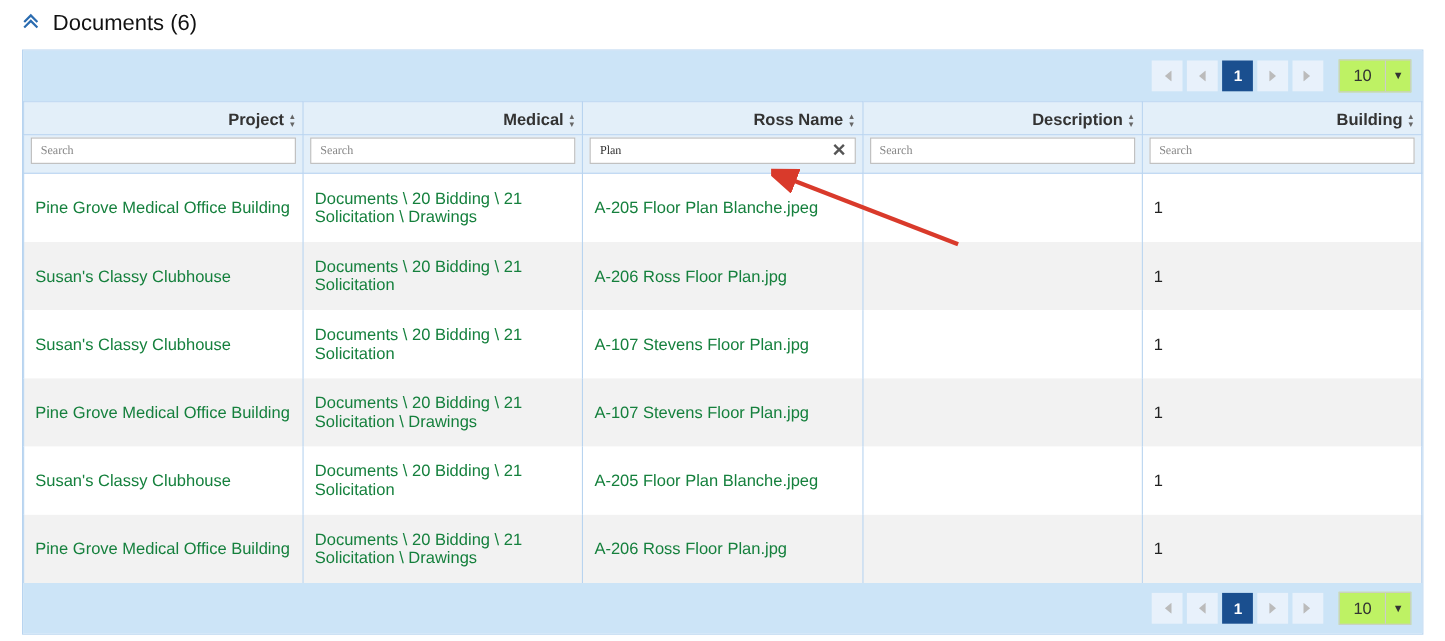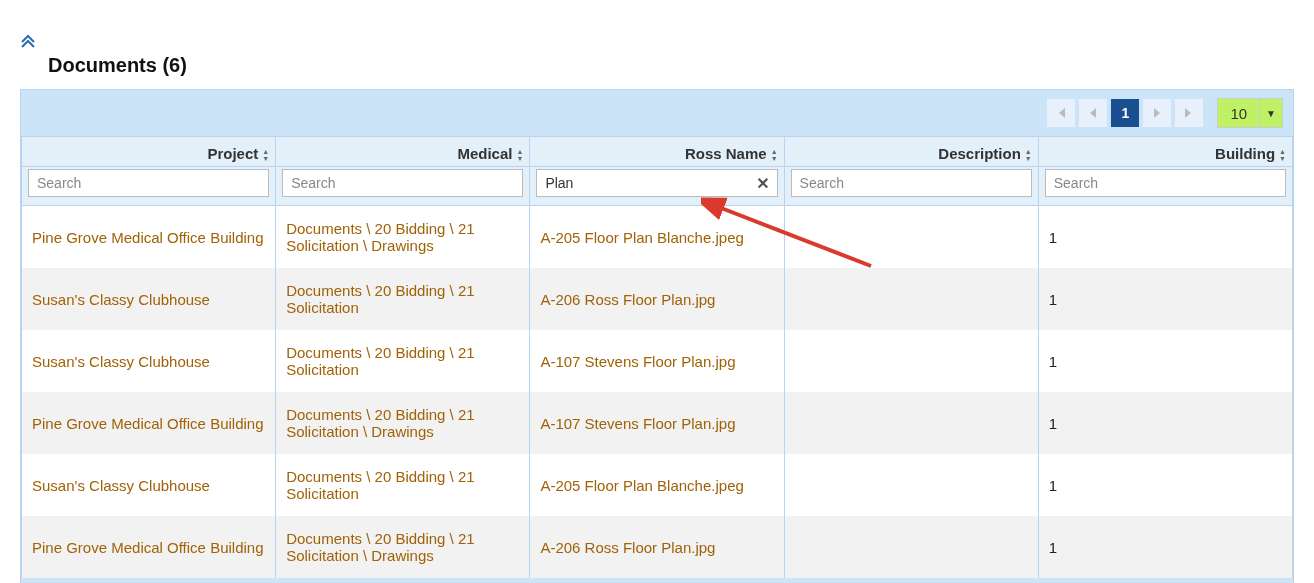--- a/index.html
+++ b/index.html
@@ -18,23 +18,22 @@
     margin-bottom: 12px;
   }
   .collapse-icon {
     color: #2b6cb0;
     font-size: 18px;
     font-weight: bold;
     cursor: pointer;
   }
   .title {
     font-size: 20px;
-    font-weight: 700;
+    font-weight: 400;
     color: #111;
-    margin-top: 44px;
   }
   .panel {
     border: 1px solid #b8d4f0;
   }
   .pager-bar {
     background: #cce4f7;
     padding: 8px 10px;
     display: flex;
     justify-content: flex-end;
     align-items: center;
@@ -103,22 +102,22 @@
   }
   thead tr.filter-row th {
     background: #e3eff9;
     border: 1px solid #b8d4f0;
     padding: 2px 6px 8px;
   }
   .search-input {
     width: 100%;
     border: 1px solid #bbb;
     padding: 5px 8px;
-    font-size: 14px;
-    font-family: Liberation Sans, sans-serif;
+    font-size: 11px;
+    font-family: Liberation Serif, serif;
     color: #333;
   }
   .search-input::placeholder { color: #888; }
   .search-wrap {
     position: relative;
     width: 100%;
   }
   .clear-x {
     position: absolute;
     right: 8px;
@@ -130,21 +129,21 @@
   }
   tbody td {
     border-left: 1px solid #b8d4f0;
     border-right: 1px solid #b8d4f0;
     padding: 14px 10px;
     vertical-align: middle;
     font-size: 15px;
   }
   tbody tr:nth-child(even) td { background: #f2f2f2; }
   tbody tr:nth-child(odd) td { background: #fff; }
-  .link { color: #a16207; cursor: pointer; }
+  .link { color: #15803d; cursor: pointer; }
   .plain { color: #222; }
   .arrow-annotation {
     position: absolute;
     pointer-events: none;
   }
   .rel { position: relative; }
   col.c-project { width: 20%; }
   col.c-folder  { width: 20%; }
   col.c-file    { width: 20%; }
   col.c-desc    { width: 20%; }

